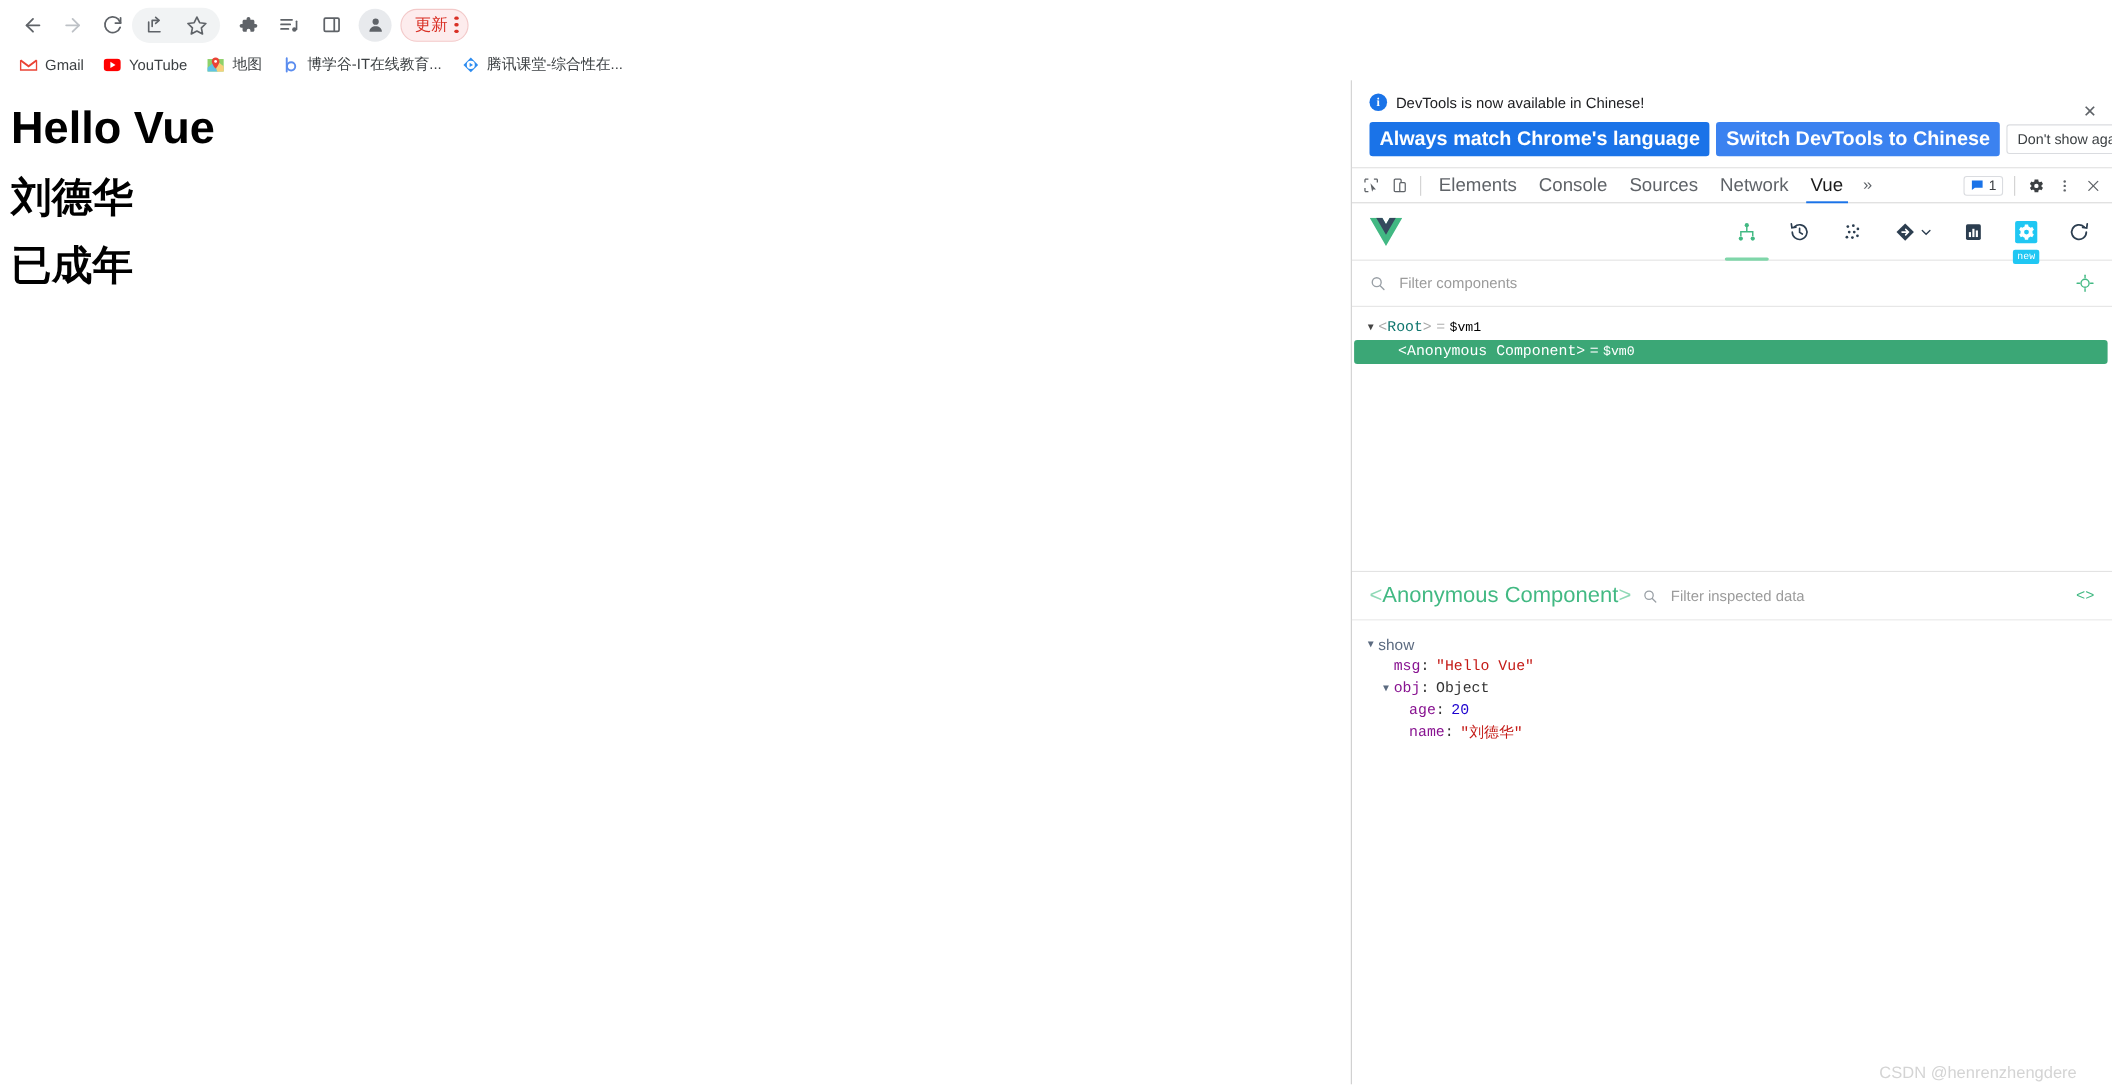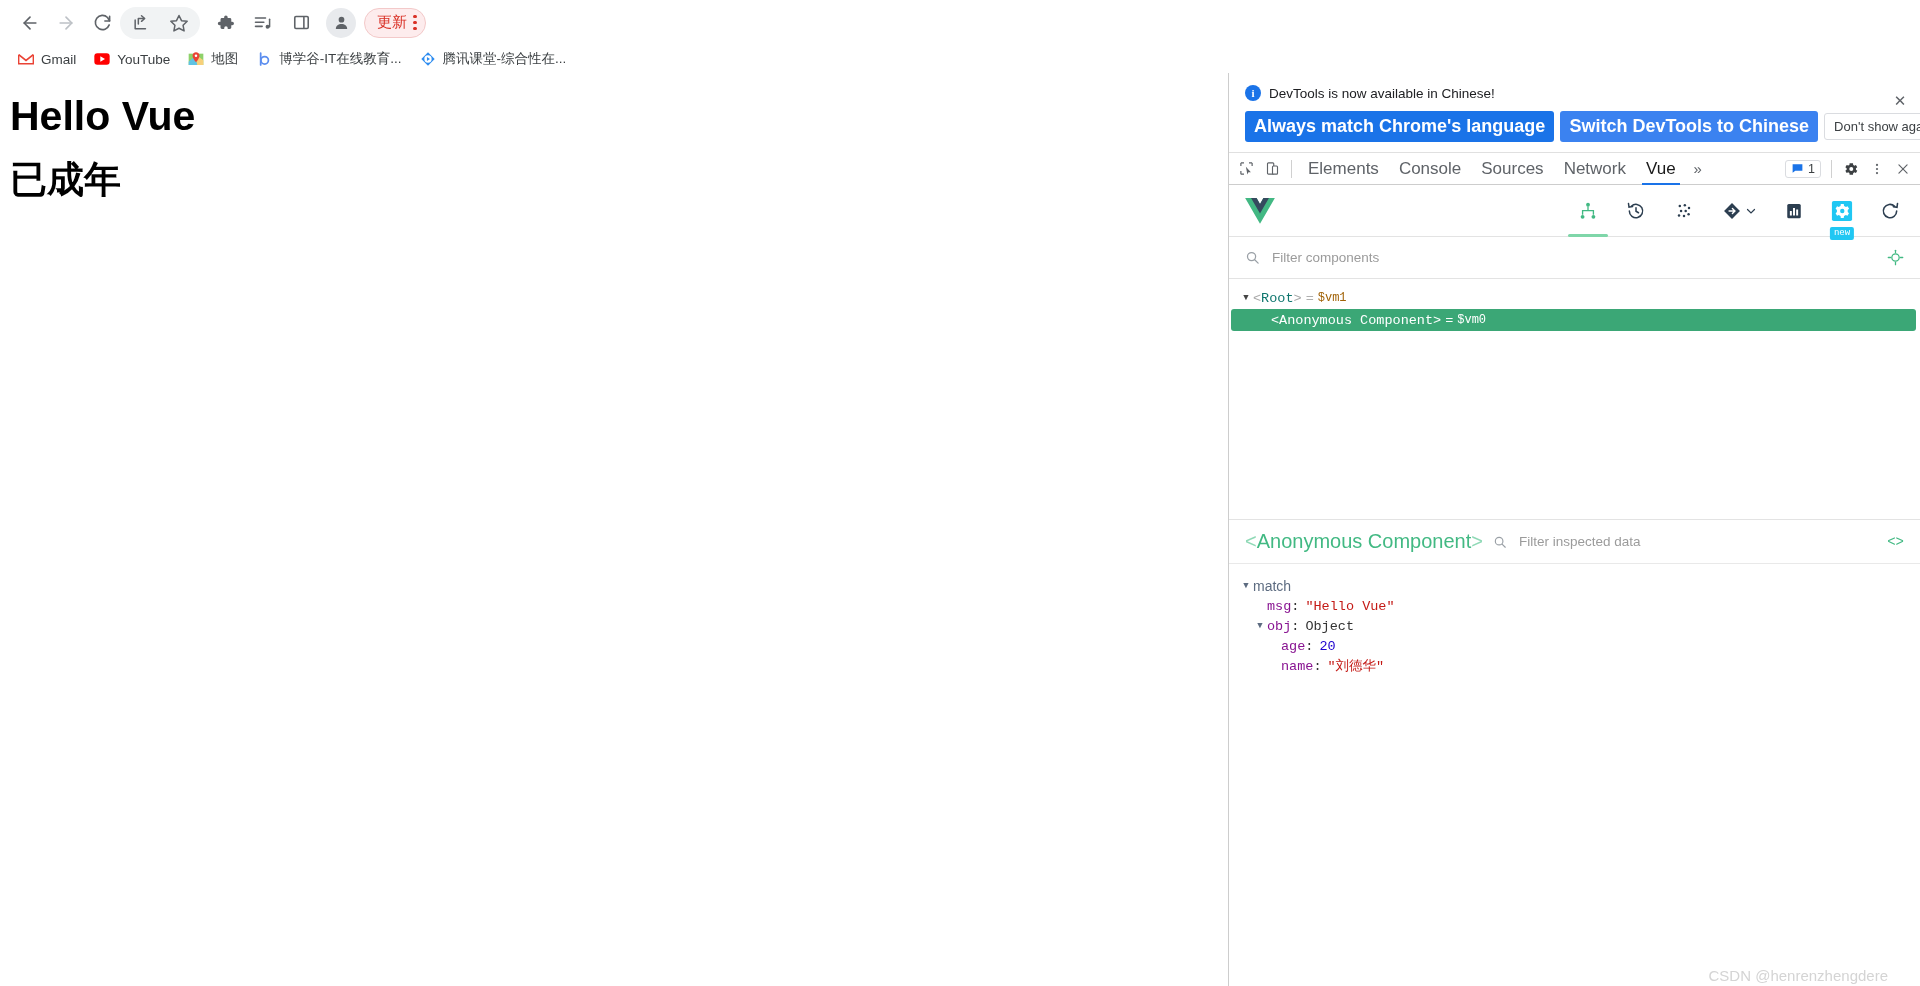--- a/index.html
+++ b/index.html
@@ -173,21 +173,21 @@
   .tree-row {
     display:flex; align-items:center; height:22px; font-size:13.5px;
     font-family:"Liberation Mono", monospace; padding-left:10px; cursor:pointer;
     white-space:nowrap;
   }
   .tree-row .caret { width:14px; color:#444; font-size:9px; display:flex;
                      align-items:center; justify-content:center; flex:0 0 auto;}
   .tree-row .cname { color:#0f766e; }
   .tree-row .bracket { color:#a8a8a8; }
   .tree-row .eq { color:#b0b0b0; margin:0 4px; }
-  .tree-row .vm { color:#a16207; font-size:12px; }
+  .tree-row .vm { color:#000000; font-size:12px; }
   .tree-row.selected {
     background:#3ba776; color:#fff; margin-left:2px; margin-right:4px;
     border-radius:3px; padding-left:40px;
   }
   .tree-row.selected .cname,
   .tree-row.selected .bracket,
   .tree-row.selected .eq,
   .tree-row.selected .vm { color:#fff; }
 
   
@@ -349,20 +349,21 @@
             <circle cx="12" cy="12" r="5.5" fill="#fff"></circle>
             <polygon points="10.4,9 15,12 10.4,15" fill="#2d8cf0"></polygon>
           </svg>
       </span>
       <span class="bm-lbl">腾讯课堂-综合性在...</span>
     </div>
   </div>
 
   <div class="page-viewport">
     <h1>Hello Vue</h1>
+    <h1 class="cjk">刘德华</h1>
     <h1 class="cjk">已成年</h1>
   </div>
 
   <div class="devtools">
 
     <div class="dt-notice">
       <div class="dt-notice-row">
         <span class="info-badge">i</span>
         <span class="dt-notice-text">DevTools is now available in Chinese!</span>
       </div>
@@ -536,21 +537,21 @@
               <line x1="15.5" y1="15.5" x2="21" y2="21" stroke-linecap="round"></line>
             </svg>
         </span>
         <input type="text" placeholder="Filter inspected data" style="">
         <span class="code-toggle">&lt;&gt;</span>
       </div>
 
       <div class="insp-body">
         <div class="d-row" style="padding-left:10px;">
           <span class="caret">▼</span>
-          <span class="d-group">match</span>
+          <span class="d-group">show</span>
         </div>
         <div class="d-row" style="padding-left:38px;">
           <span class="k">msg</span>
             <span class="colon">:</span>
           <span class="v-str">"Hello Vue"</span>
         </div>
         <div class="d-row" style="padding-left:24px;">
           <span class="caret">▼</span>
           <span class="k">obj</span>
             <span class="colon">:</span>

